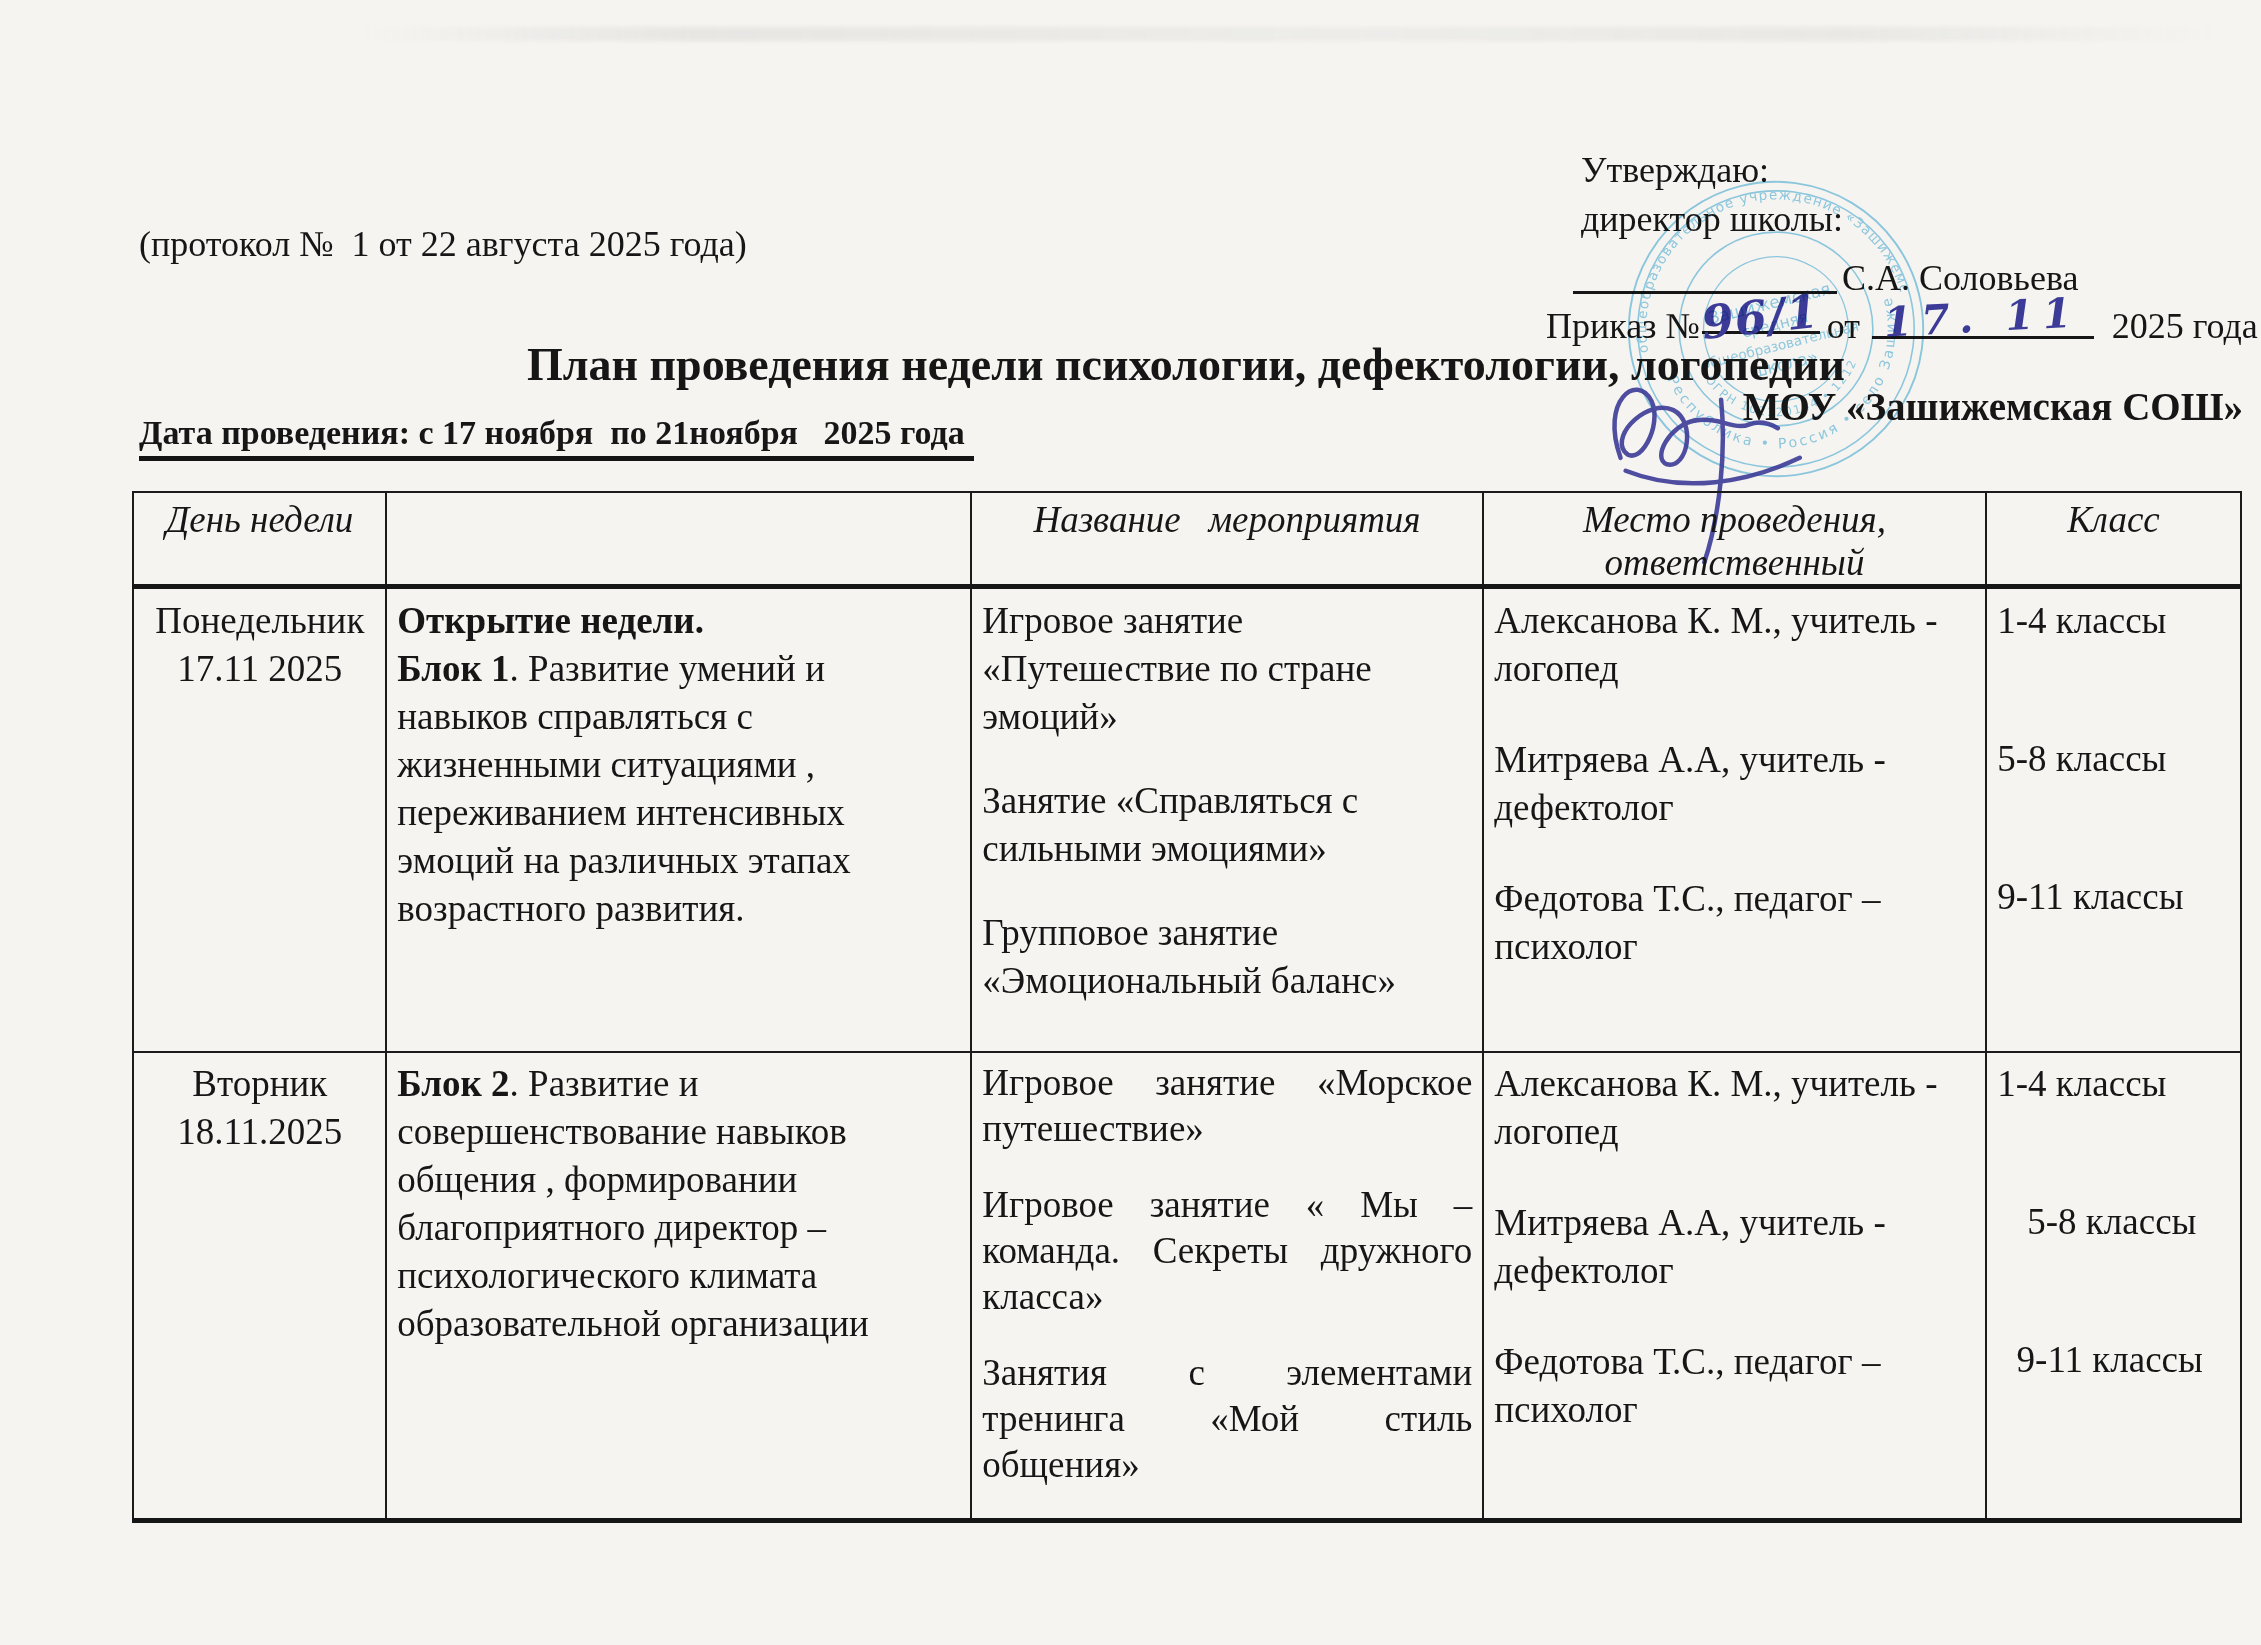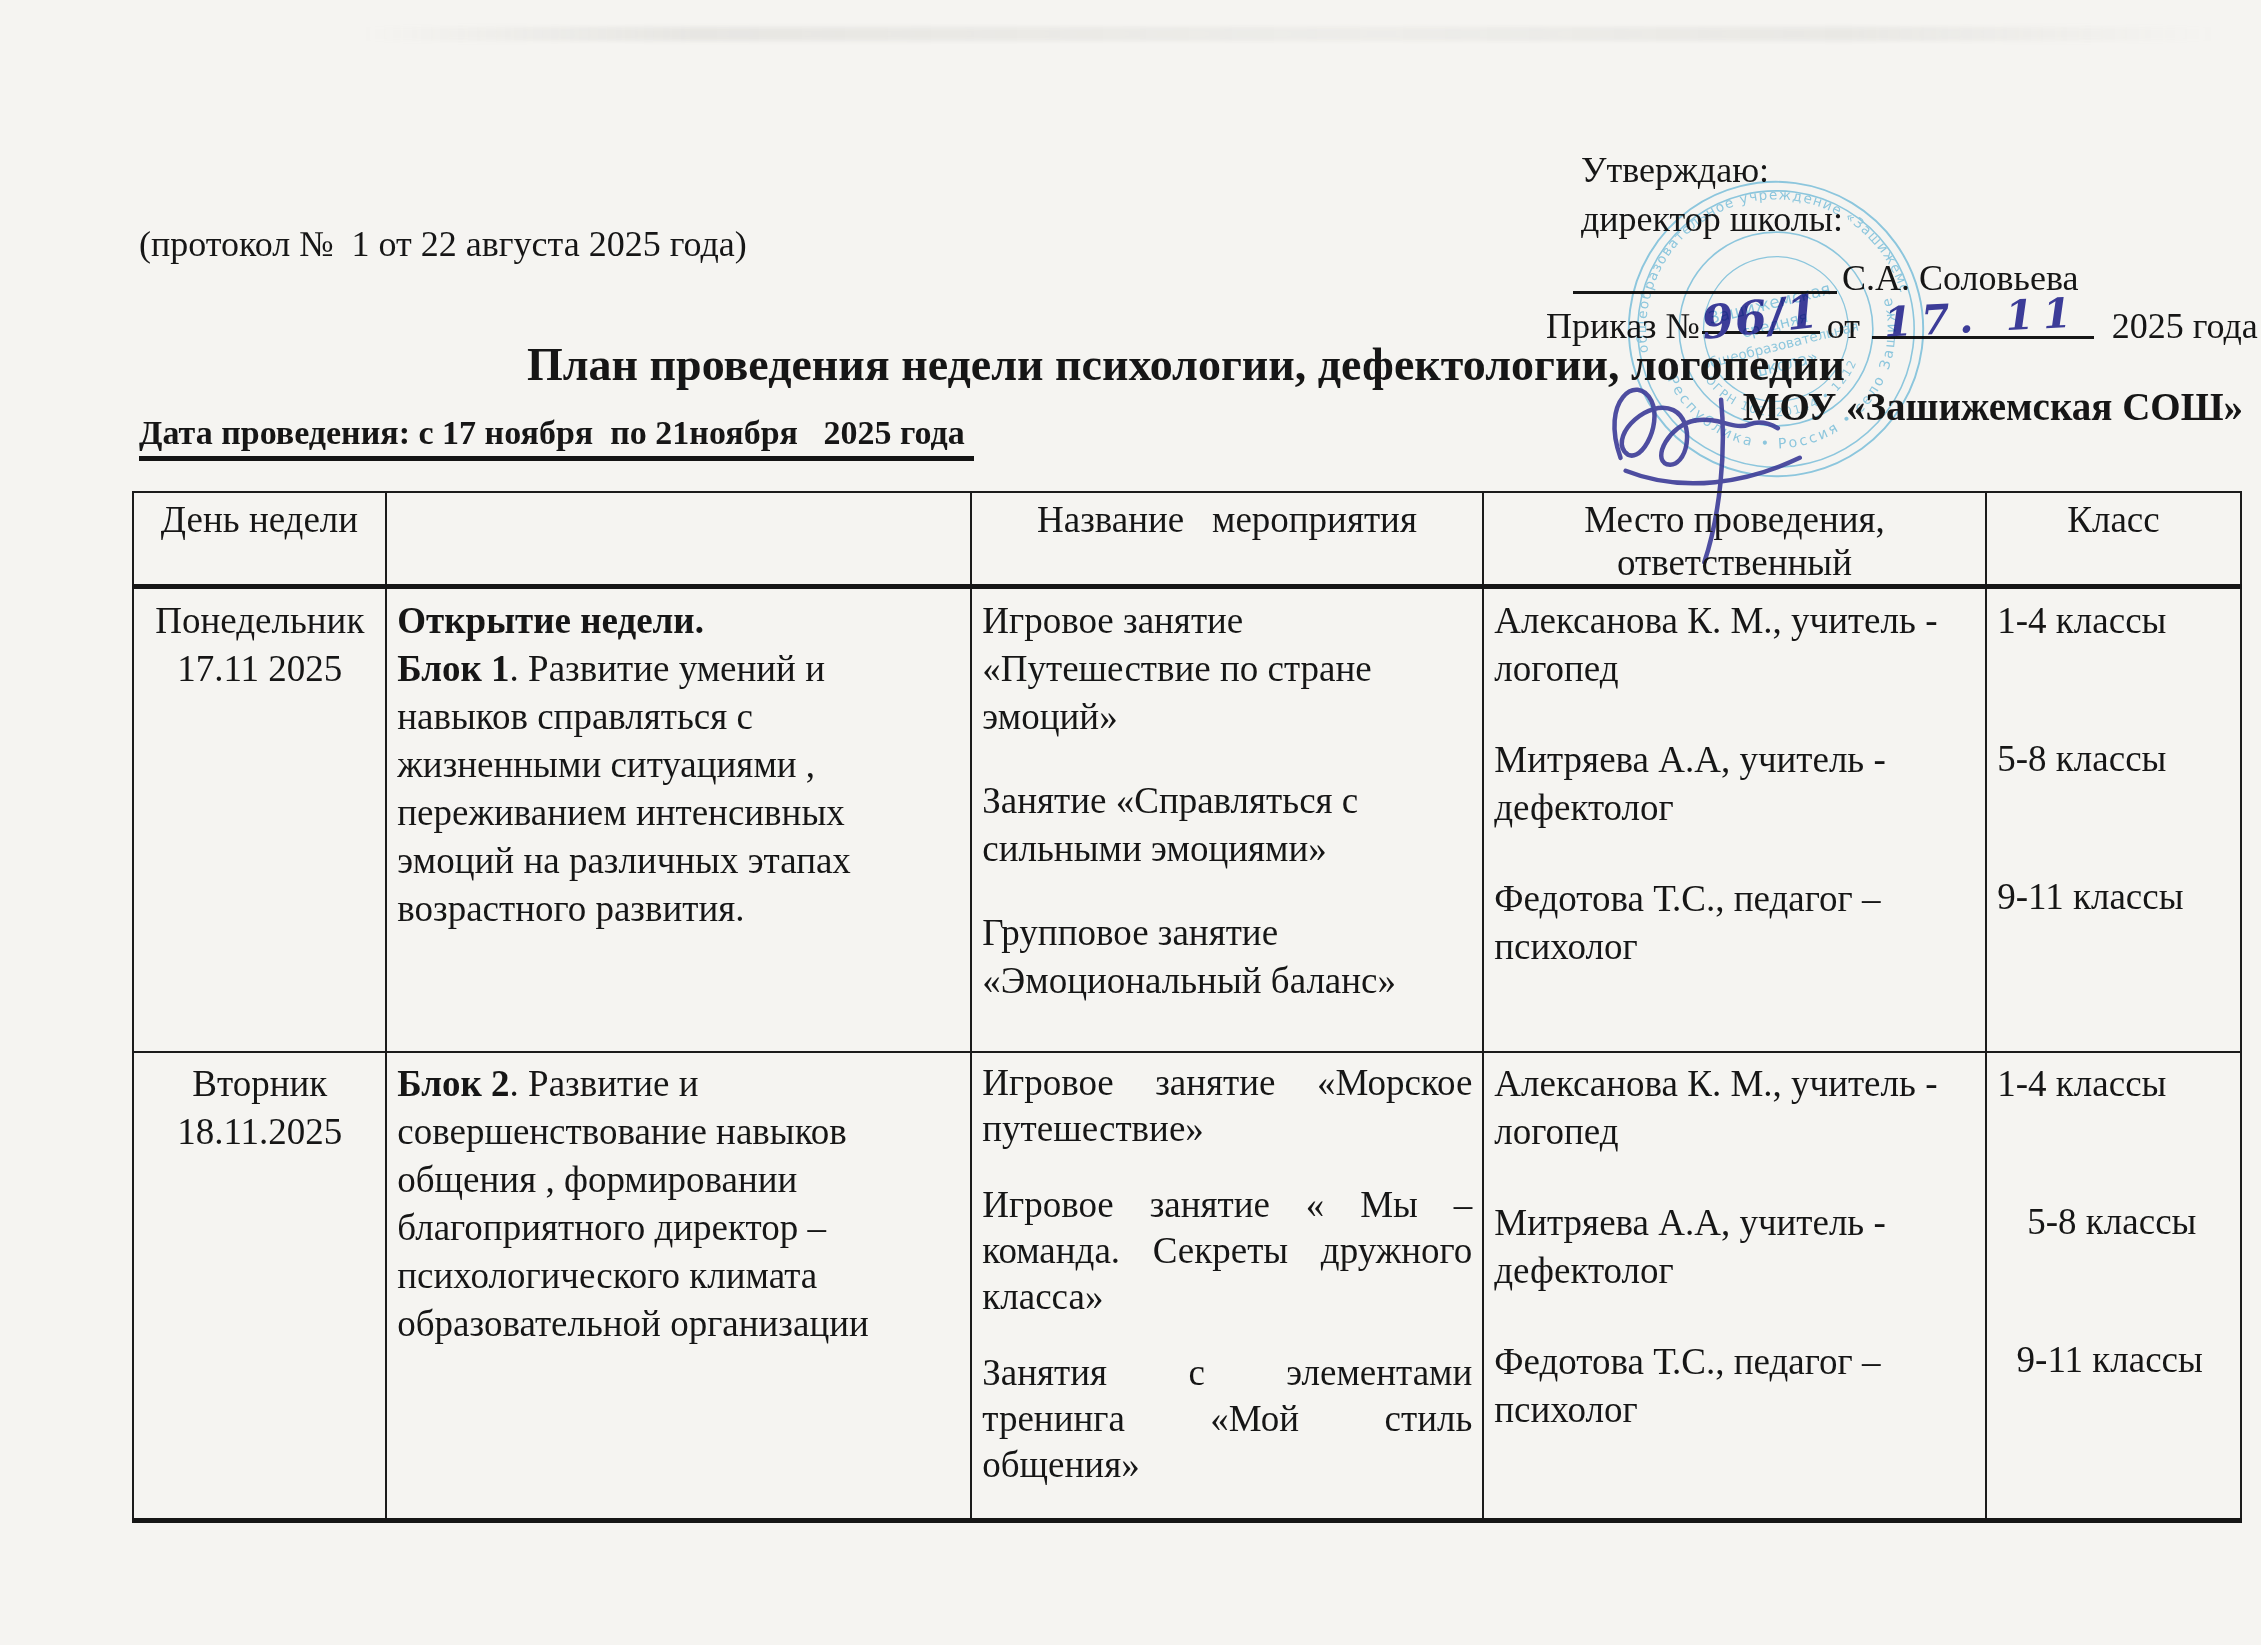--- a/index.html
+++ b/index.html
@@ -67,21 +67,21 @@
   }
   table.plan td, table.plan th {
     border:2.6px solid #1b1b1b;
     vertical-align:top; text-align:left;
     padding:0; font-weight:normal;
   }
   table.plan tr.hdr th { text-align:center; height:86px; line-height:43px; padding-top:5.2px; }
   table.plan tr.hdr th.pre { white-space:pre-wrap; }
   tr.r1 { height:465px; }
   tr.r2 { height:432px; }
-  tr.hdr { border-bottom:5.2px solid #161616; }
+  tr.hdr { border-bottom:5.2px solid #161616;font-style:italic; }
   table.plan { border-bottom:5.8px solid #161616; }
   table.plan tr.hdr th { border-bottom:5.2px solid #161616; }
 
   .cb { padding:7.7px 9.7px 0 10.3px; height:100%; overflow:hidden; }
   td .day { text-align:center; }
   .b { font-weight:bold; }
   .events p { margin:0 0 36px 0; }
   .events p:last-child { margin-bottom:0; }
   tr.r2 .events { line-height:46px; }
   tr.r2 .events p { margin-bottom:30px; text-align:justify; }

